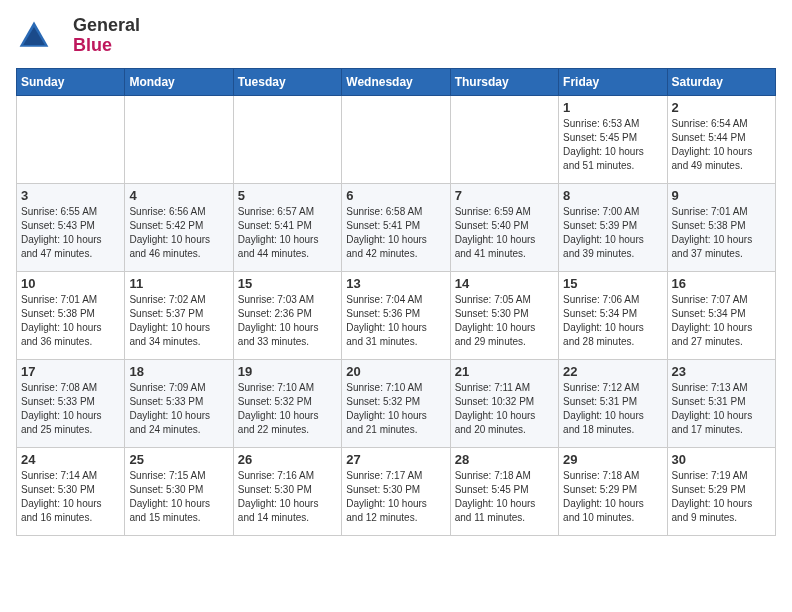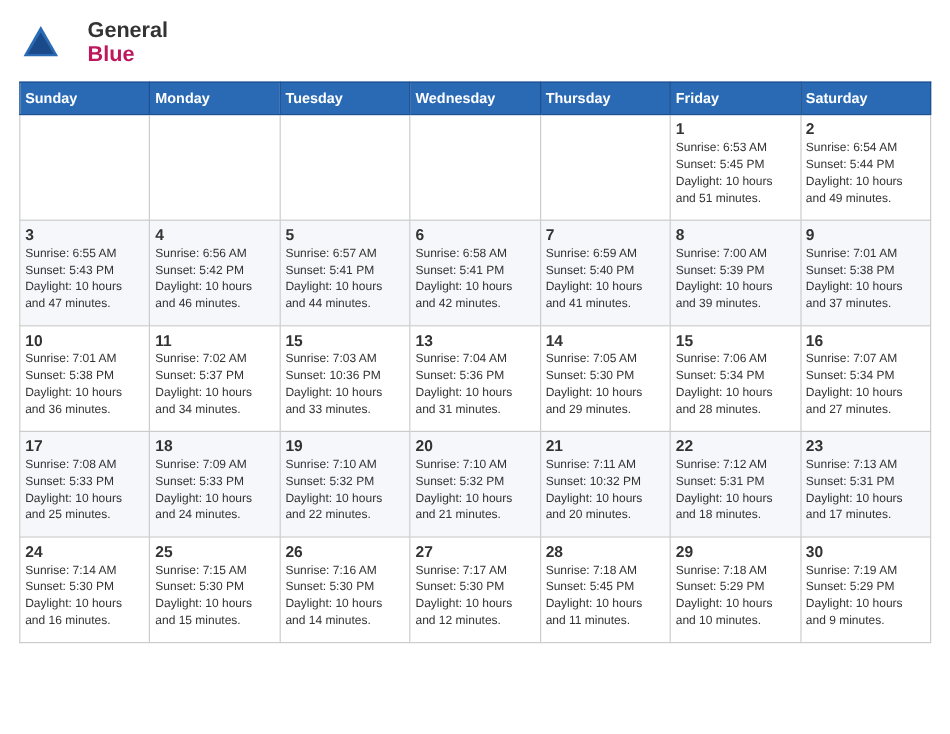--- a/index.html
+++ b/index.html
@@ -189,21 +189,21 @@
         </td>
         <td>
           <span class="day-number">11</span>
           <div class="day-info">Sunrise: 7:02 AM
 Sunset: 5:37 PM
 Daylight: 10 hours and 34 minutes.</div>
         </td>
         <td>
           <span class="day-number">15</span>
           <div class="day-info">Sunrise: 7:03 AM
-Sunset: 10:36 PM
+Sunset: 2:36 PM
 Daylight: 10 hours and 33 minutes.</div>
         </td>
         <td>
           <span class="day-number">13</span>
           <div class="day-info">Sunrise: 7:04 AM
 Sunset: 5:36 PM
 Daylight: 10 hours and 31 minutes.</div>
         </td>
         <td>
           <span class="day-number">14</span>

